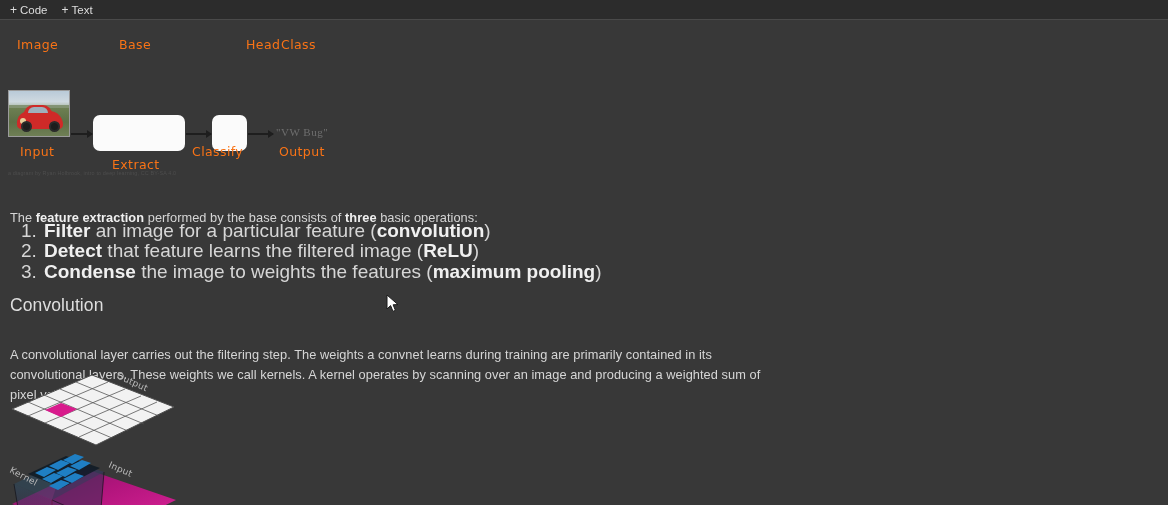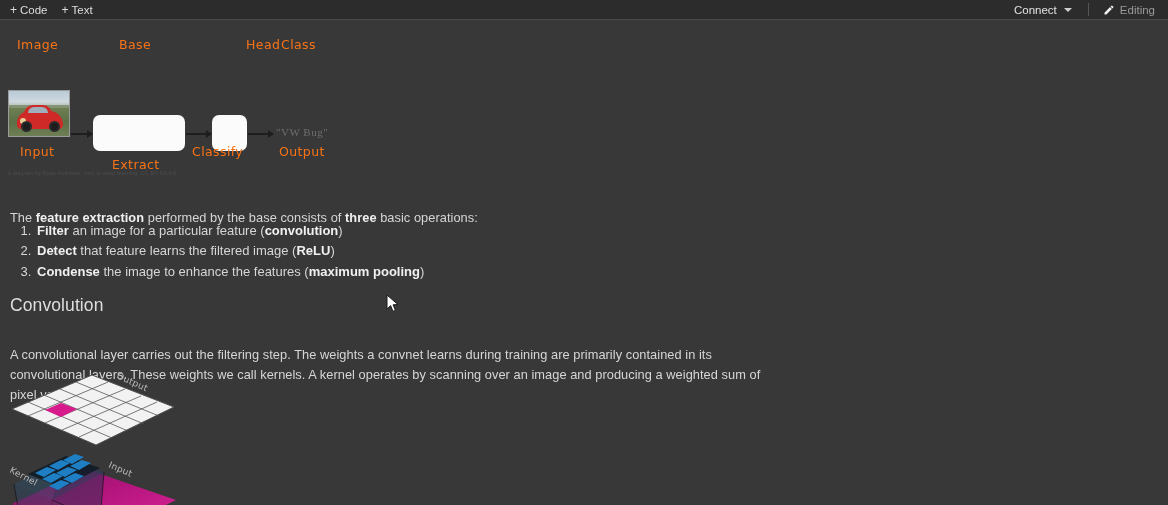--- a/index.html
+++ b/index.html
@@ -206,24 +206,24 @@
     color: #d6d6d6;
     font-size: 12.8px;
     line-height: 20px;
     letter-spacing: 0.05px;
   }
   #p-intro { top: 174px; text-align: right; }
   #p-intro b { color: #f0f0f0; font-weight: 700; }
 
   #ops-list {
     position: absolute;
-    left: 3px; top: 200px;
+    left: 10px; top: 200px;
     margin: 0; padding: 0 0 0 32px;
     color: #d6d6d6;
-    font-size: 13px;
+    font-size: 19px;
     line-height: 20.3px;
     list-style-position: outside;
   }
   #ops-list li { padding-left: 2px; margin: 0; }
   #ops-list b { color: #f0f0f0; font-weight: 700; }
 
   #h-conv {
     position: absolute;
     left: 10px; top: 274px;
     margin: 0;
@@ -270,33 +270,20 @@
       <span>Code</span>
     </div>
     <div class="tb-btn">
       <span class="plus-ico">+</span>
       <span>Text</span>
     </div>
   </div>
 
   <div class="tb-spacer"></div>
 
-  <div class="tb-right">
-    <div id="connect-btn">
-      <span>Connect</span>
-      <span class="chev"></span>
-    </div>
-    <div class="tb-div"></div>
-    <div id="editing-btn">
-      <svg class="pencil" width="12" height="12" viewBox="0 0 24 24">
-        <path d="M3 17.25V21h3.75L17.8 9.94l-3.75-3.75L3 17.25zM20.7 7.04c.39-.39.39-1.02 0-1.41l-2.34-2.34a.996.996 0 0 0-1.41 0l-1.83 1.83 3.75 3.75 1.83-1.83z" fill="#efefef"></path>
-      </svg>
-      <span>Editing</span>
-    </div>
-  </div>
 </div>
 
 <div id="notebook">
 
 
   <div id="cnn-figure">
     <span class="fig-lbl" style="left:17px;  top:0px;">Image</span>
     <span class="fig-lbl" style="left:119px; top:0px;">Base</span>
     <span class="fig-lbl" style="left:210px; top:0px;margin-left:36px;">Head</span>
     <span class="fig-lbl" style="left:281px; top:0px;">Class</span>
@@ -328,21 +315,21 @@
     <span class="fig-lbl" style="left:279px; top:107px;">Output</span>
 
     <span id="fig-caption">a diagram by Ryan Holbrook, intro to deep learning, CC BY-SA 4.0</span>
   </div>
 
   <p class="para" id="p-intro"><span>The </span><b>feature extraction</b><span> performed by the base consists of </span><b>three</b><span> basic operations:</span></p>
 
   <ol id="ops-list">
     <li><b>Filter</b><span> an image for a particular feature (</span><b>convolution</b><span>)</span></li>
     <li><b>Detect</b><span> that feature learns the filtered image (</span><b>ReLU</b><span>)</span></li>
-    <li><b>Condense</b><span> the image to enhance the features (</span><b>maximum pooling</b><span>)</span></li>
+    <li><b>Condense</b><span> the image to weights the features (</span><b>maximum pooling</b><span>)</span></li>
   </ol>
 
   <h2 id="h-conv">Convolution</h2>
 
   <p class="para" id="p-conv">A convolutional layer carries out the filtering step. The weights a convnet learns during training are primarily contained in its convolutional layers. These weights we call kernels. A kernel operates by scanning over an image and producing a weighted sum of pixel values</p>
 
   <div id="kernel-figure">
     <svg class="k-svg" width="185" height="160" viewBox="0 0 185 160">
       <defs>
         <linearGradient id="inputGrad" x1="0" y1="0" x2="1" y2="1">

